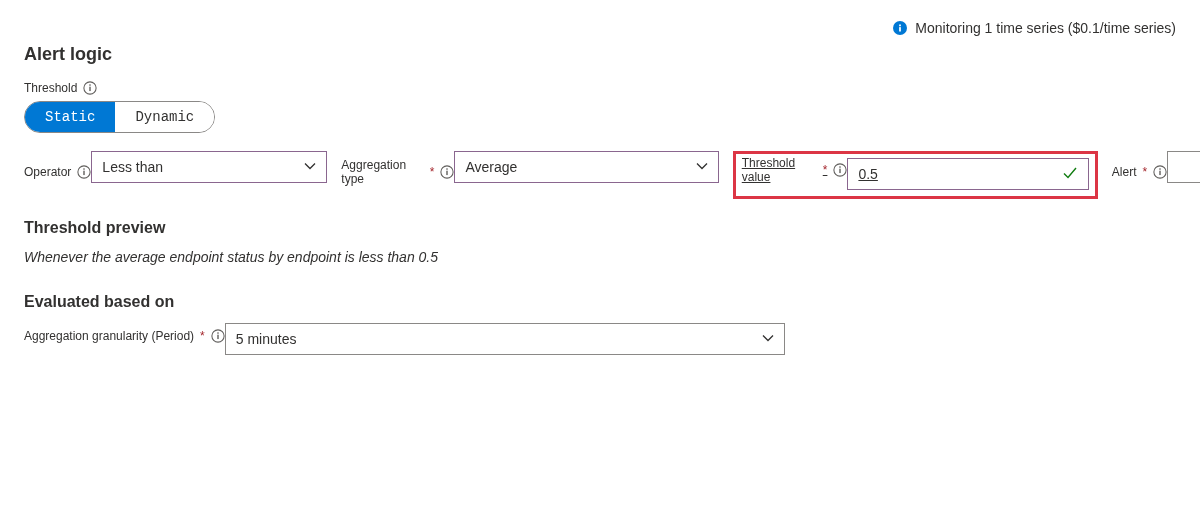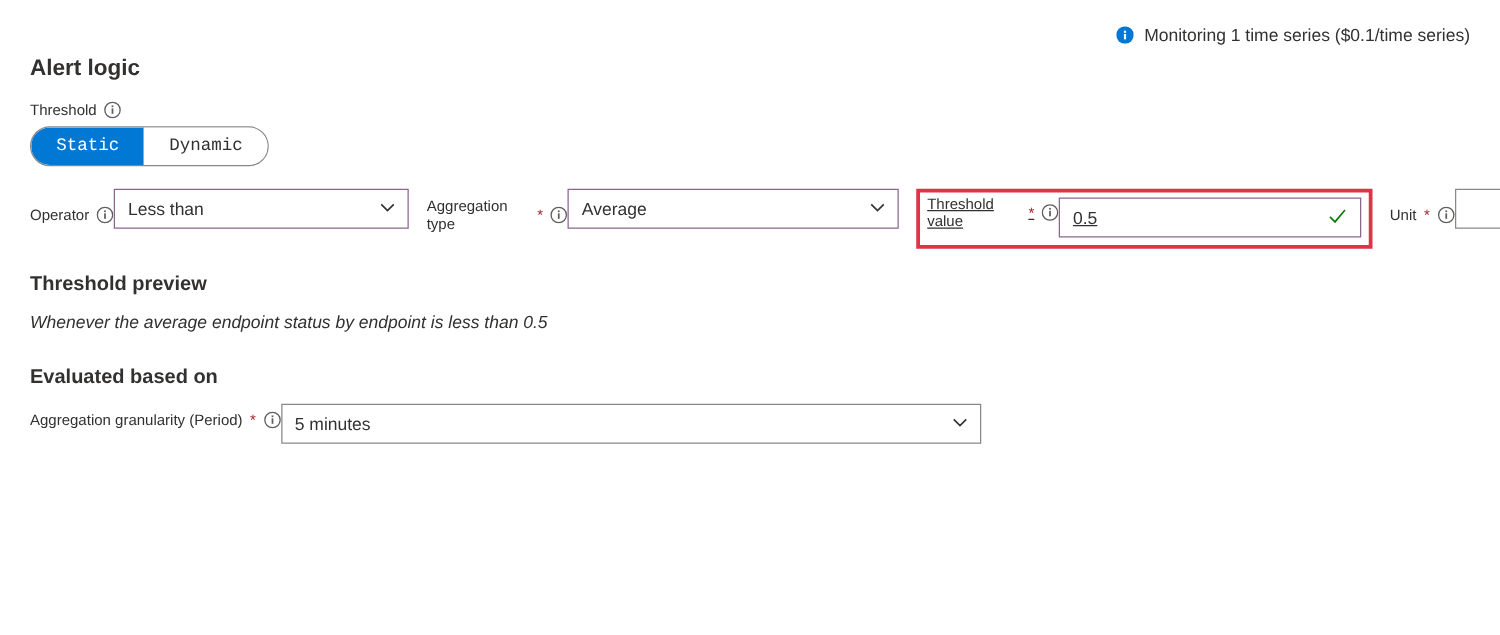--- a/index.html
+++ b/index.html
@@ -250,21 +250,21 @@
           <svg viewBox="0 0 16 16">
               <path d="M2 8.5 L6 12.5 L14 3" fill="none" stroke="#107c10" stroke-width="1.4"></path>
             </svg>
         </span>
       </div>
     </div>
   </div>
 
   <div class="field">
     <div class="field-label">
-      <span>Unit</span>
+      <span>Alert</span>
       <span class="required">*</span>
       <span class="info-icon">
         <svg viewBox="0 0 16 16">
             <circle cx="8" cy="8" r="7" fill="none" stroke="#605e5c" stroke-width="1.2"></circle>
             <rect x="7.2" y="6.5" width="1.6" height="5" fill="#605e5c"></rect>
             <rect x="7.2" y="3.8" width="1.6" height="1.6" fill="#605e5c"></rect>
           </svg>
       </span>
     </div>
     <div class="unit-dropdown w-262">

